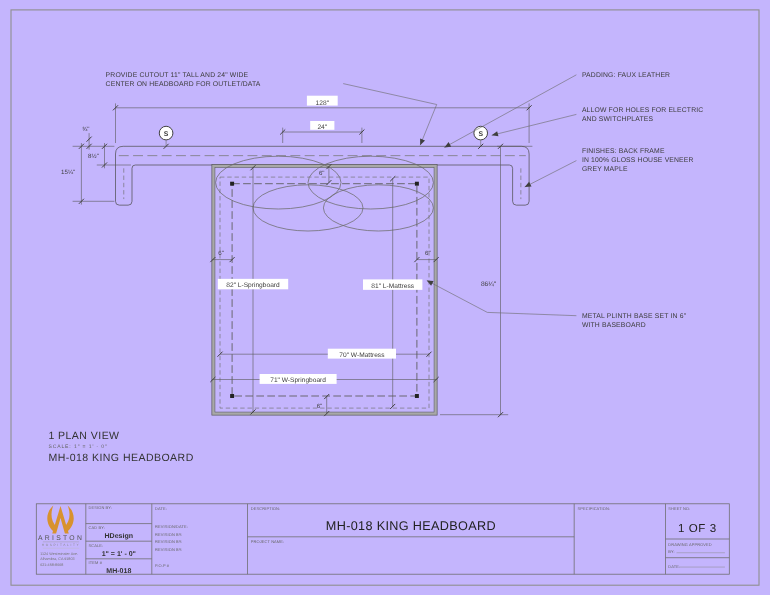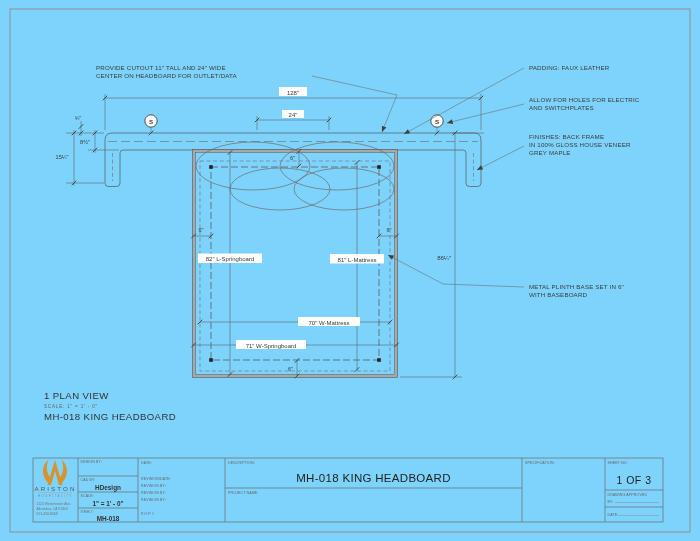--- a/index.html
+++ b/index.html
@@ -1,16 +1,16 @@
 <!DOCTYPE html>
 <html><head>
 <meta charset="utf-8">
 <style>
   html,body{margin:0;padding:0;background:#ffffff;}
-  .sheet{position:relative;width:700px;height:541px;background:#7dd3fc;overflow:hidden;}
+  .sheet{position:relative;width:700px;height:541px;background:#c4b5fd;overflow:hidden;}
   svg{display:block;}
   text{font-family:"Liberation Sans", sans-serif;fill:#3c3c3c;}
   .note{font-size:6.2px;letter-spacing:.15px;}
   .dim{font-size:6px;}
   .dimsm{font-size:5.6px;}
   .stext{font-size:6.2px;font-weight:700;}
   .vtitle1{font-size:9.6px;letter-spacing:.4px;fill:#333;}
   .vscale{font-size:4.6px;letter-spacing:.8px;fill:#666;}
   .tb-label{font-size:3.6px;fill:#666;letter-spacing:.1px;}
   .tb-value{font-size:6.4px;font-weight:700;fill:#333;}

